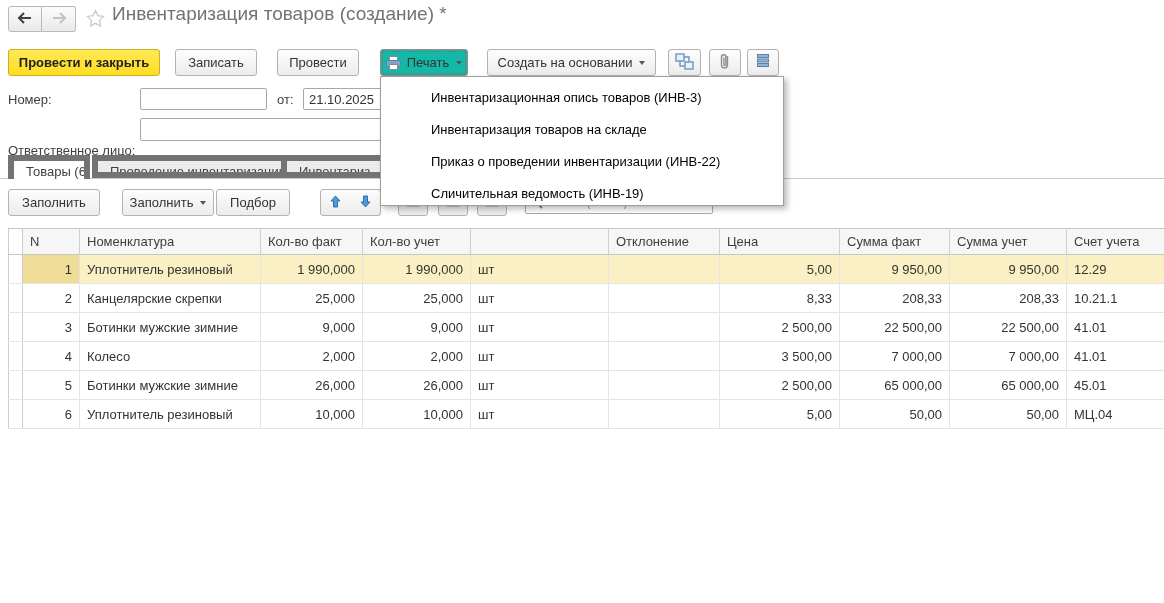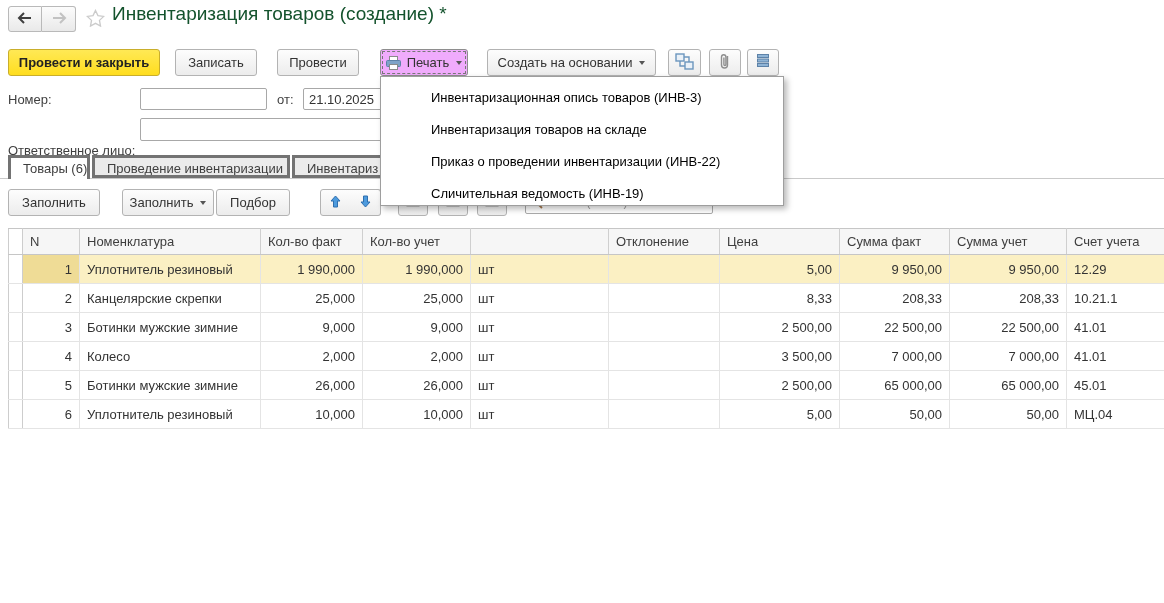--- a/index.html
+++ b/index.html
@@ -6,42 +6,42 @@
   .app{position:relative;width:1164px;height:603px;background:#fff;overflow:hidden;
        font-family:"Liberation Sans",sans-serif;font-size:13px;color:#333;}
 
   
   .nav-group{position:absolute;top:6px;left:8px;display:flex;}
   .nav-btn{width:34px;height:26px;box-sizing:border-box;border:1px solid #B9B9B9;
            background:linear-gradient(#FCFCFC,#E9E9E9);display:flex;align-items:center;justify-content:center;padding:0;}
   .nav-btn.back{border-radius:3px 0 0 3px;}
   .nav-btn.fwd{border-radius:0 3px 3px 0;border-left:none;}
   .star{position:absolute;top:9px;left:86px;}
-  .title{position:absolute;top:3px;left:112px;font-size:19px;color:#14532d;white-space:nowrap;}
+  .title{position:absolute;top:3px;left:112px;font-size:19px;color:#737373;white-space:nowrap;}
 
   
   .btn{position:absolute;top:0;height:27px;box-sizing:border-box;border:1px solid #B3B3B3;border-radius:3px;
        background:linear-gradient(#FDFDFD,#ECECEC);font-family:inherit;font-size:13px;color:#333;
        display:flex;align-items:center;justify-content:center;padding:0 10px;white-space:nowrap;cursor:default;}
   .btn.primary{background:linear-gradient(#FFE955,#FFDD1F);border-color:#C9AE2B;font-weight:bold;color:#222;}
-  .btn.pressed{background:#f0abfc;border-color:#8E8E8E;outline:1px dashed #777;outline-offset:-3px;text-align:right;}
+  .btn.pressed{background:#14b8a6;border-color:#8E8E8E;outline:1px dashed #777;outline-offset:-3px;text-align:right;}
   .caret{width:0;height:0;border-left:3.5px solid transparent;border-right:3.5px solid transparent;
          border-top:4px solid #555;margin-left:7px;}
   .toolbar{position:absolute;top:49px;left:0;width:1164px;height:28px;}
   .icon-btn{padding:0;}
 
   
   .lbl{position:absolute;color:#3F3F3F;white-space:nowrap;}
   .txt{position:absolute;box-sizing:border-box;height:22px;border:1px solid #A8A8A8;border-radius:2px;
        padding:0 5px;font-family:inherit;font-size:13px;color:#333;background:#fff;}
 
   
   .tabline{position:absolute;top:178px;left:0;width:1164px;height:1px;background:#C9C9C9;}
   .tab{position:absolute;top:155px;height:23px;box-sizing:border-box;line-height:21px;padding:0 12px;
-       background:#EBEBEB;border:3px solid #737373;color:#3F3F3F;white-space:nowrap;overflow:hidden;z-index:1;}
+       background:#EBEBEB;border:6px solid #737373;color:#3F3F3F;white-space:nowrap;overflow:hidden;z-index:1;}
   .tab.active{background:#fff;height:24px;border-bottom:none;z-index:2;line-height:22px;}
 
   
   .cmdbar{position:absolute;top:189px;left:8px;width:1156px;height:28px;}
   .pair{border-radius:3px 0 0 3px;}
   .pair2{border-radius:0 3px 3px 0;border-left:none;}
   .search{position:absolute;left:517px;top:1px;width:188px;height:24px;box-sizing:border-box;
           border:1px solid #ABABAB;border-radius:2px;background:#fff;display:flex;align-items:center;padding:0 4px;}
   .search input{border:none;outline:none;flex:1;font-family:inherit;font-size:12px;color:#333;margin-left:4px;background:transparent;}
   .search input::placeholder{color:#9C9C9C;}
@@ -150,21 +150,21 @@
   <div class="lbl" style="left:8px;top:92px;">Номер:</div>
   <input class="txt" style="left: 140px; top: 88px; width: 127px;" value="">
   <div class="lbl" style="left:277px;top:92px;">от:</div>
   <input class="txt" style="left: 303px; top: 88px; width: 125px;" value="21.10.2025">
   <div class="lbl" style="left:8px;top:123px;margin-top:20px;">Ответственное лицо:</div>
   <input class="txt" style="left: 140px; top: 118px; width: 290px; height: 23px;" value="">
 
   <div class="tabline"></div>
   <div class="tab active" style="left:8px;width:82px;">Товары (6)</div>
   <div class="tab" style="left:92px;width:198px;text-align:center;">Проведение инвентаризации</div>
-  <div class="tab" style="left:292px;width:122px;">Инвентариз</div>
+  <div class="tab" style="left:281px;width:122px;">Инвентариз</div>
 
   <div class="cmdbar">
     <button class="btn" style="left:0;width:92px;">
       <span>Заполнить</span>
     </button>
     <button class="btn" style="left:114px;width:92px;">
       <span>Заполнить</span>
       <span class="caret"></span>
     </button>
     <button class="btn" style="left:208px;width:74px;">

